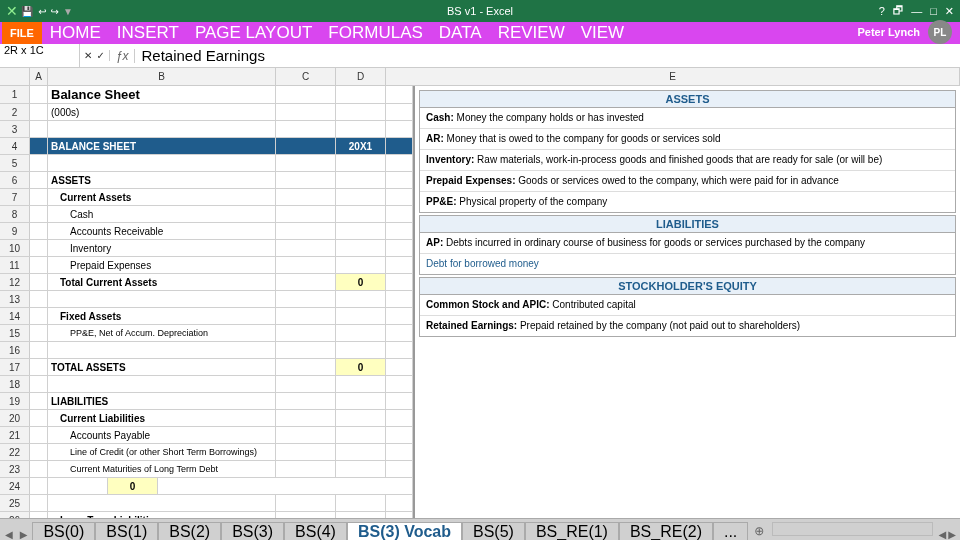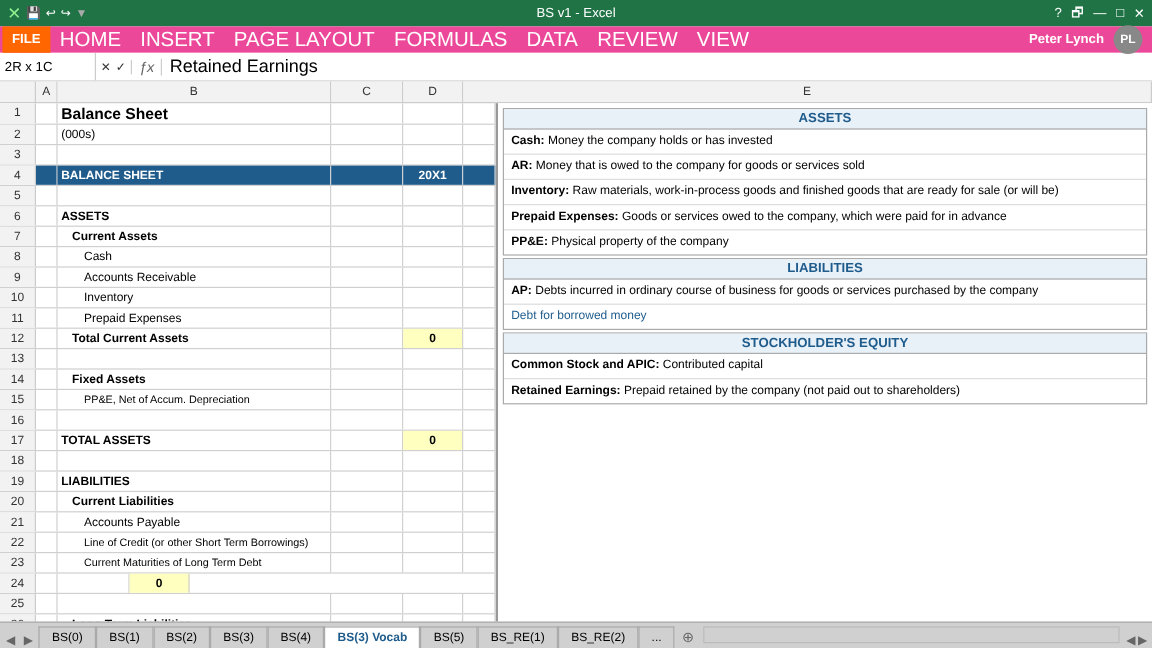--- a/index.html
+++ b/index.html
@@ -13,24 +13,24 @@
       display: flex;
       align-items: center;
       justify-content: space-between;
       padding: 0 6px;
       font-size: 11px;
     }
     .title-bar-center { position: absolute; left: 50%; transform: translateX(-50%); font-size: 11px; color: white; }
 
     
     .menu-bar {
-      background: #ec4899;
+      background: #d946ef;
       height: 22px;
       display: flex;
-      align-items: center;
+      align-items: flex-end;
       padding: 0 2px;
     }
     .menu-file {
       background: #ff6600;
       color: white;
       padding: 2px 8px;
       font-size: 11px;
       font-weight: bold;
       height: 22px;
       display: flex;
@@ -56,21 +56,21 @@
       border-bottom: 1px solid #ccc;
       background: white;
     }
     .name-box {
       width: 80px;
       border-right: 1px solid #ccc;
       padding: 0 4px;
       font-size: 11px;
       height: 100%;
       display: flex;
-      align-items: center;
+      align-items: flex-start;
     }
     .formula-icons {
       display: flex;
       align-items: center;
       padding: 0 4px;
       gap: 4px;
       border-right: 1px solid #ccc;
     }
     .formula-icon { font-size: 10px; color: #333; cursor: pointer; }
     .formula-fx { font-style: italic; color: #666; font-size: 12px; padding: 0 6px; border-right: 1px solid #ccc; }
@@ -184,21 +184,21 @@
       align-items: flex-end;
       border-top: 1px solid #aaa;
       position: absolute;
       bottom: 0;
       left: 0;
       right: 0;
       overflow: hidden;
     }
     .tab {
       padding: 2px 10px;
-      font-size: 10px;
+      font-size: 16px;
       border: 1px solid #aaa;
       border-bottom: none;
       background: #d0d0d0;
       cursor: pointer;
       white-space: nowrap;
       height: 18px;
       display: flex;
       align-items: center;
     }
     .tab.active {

